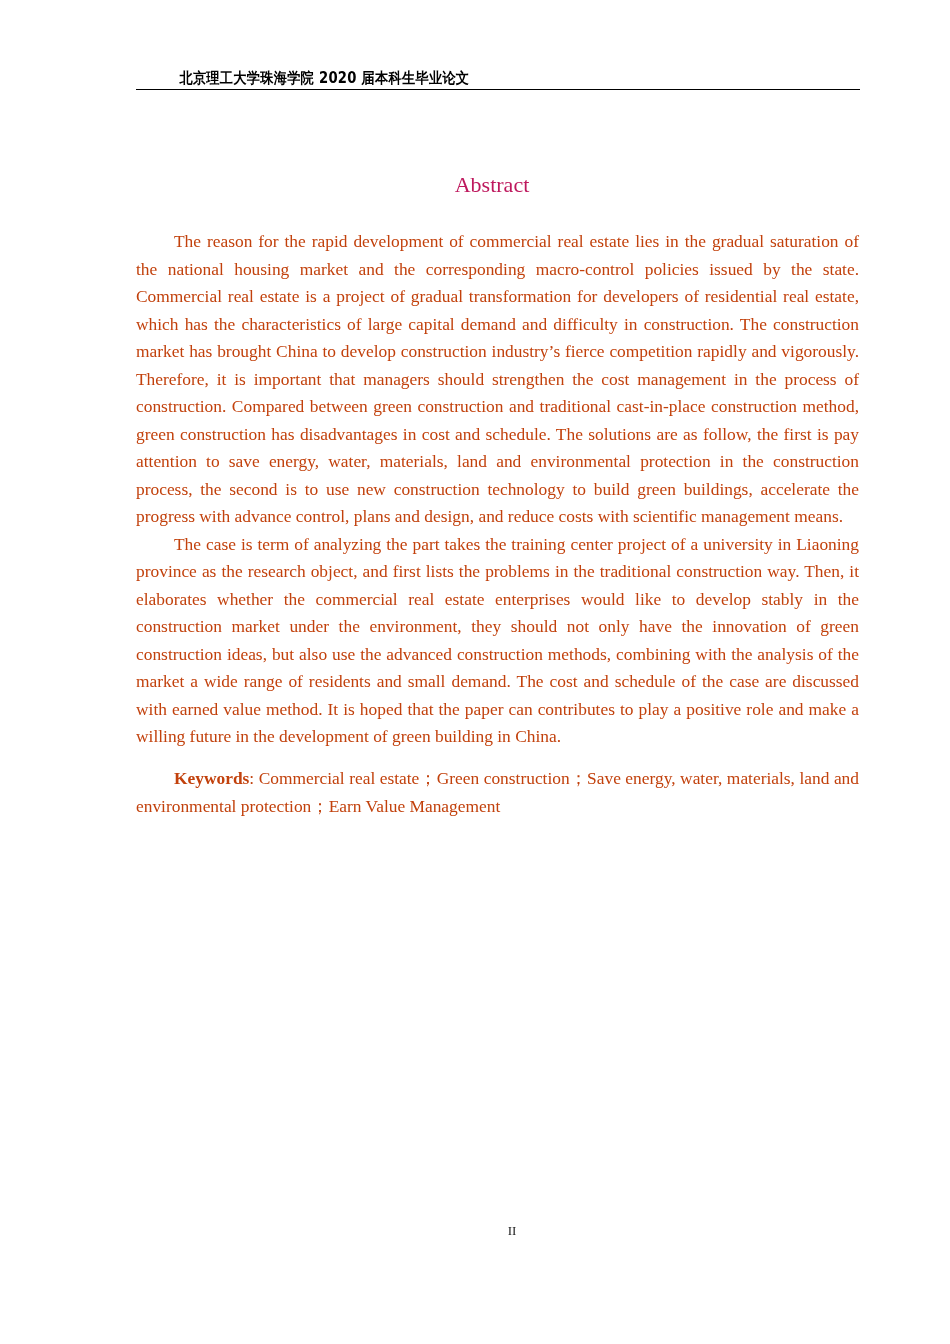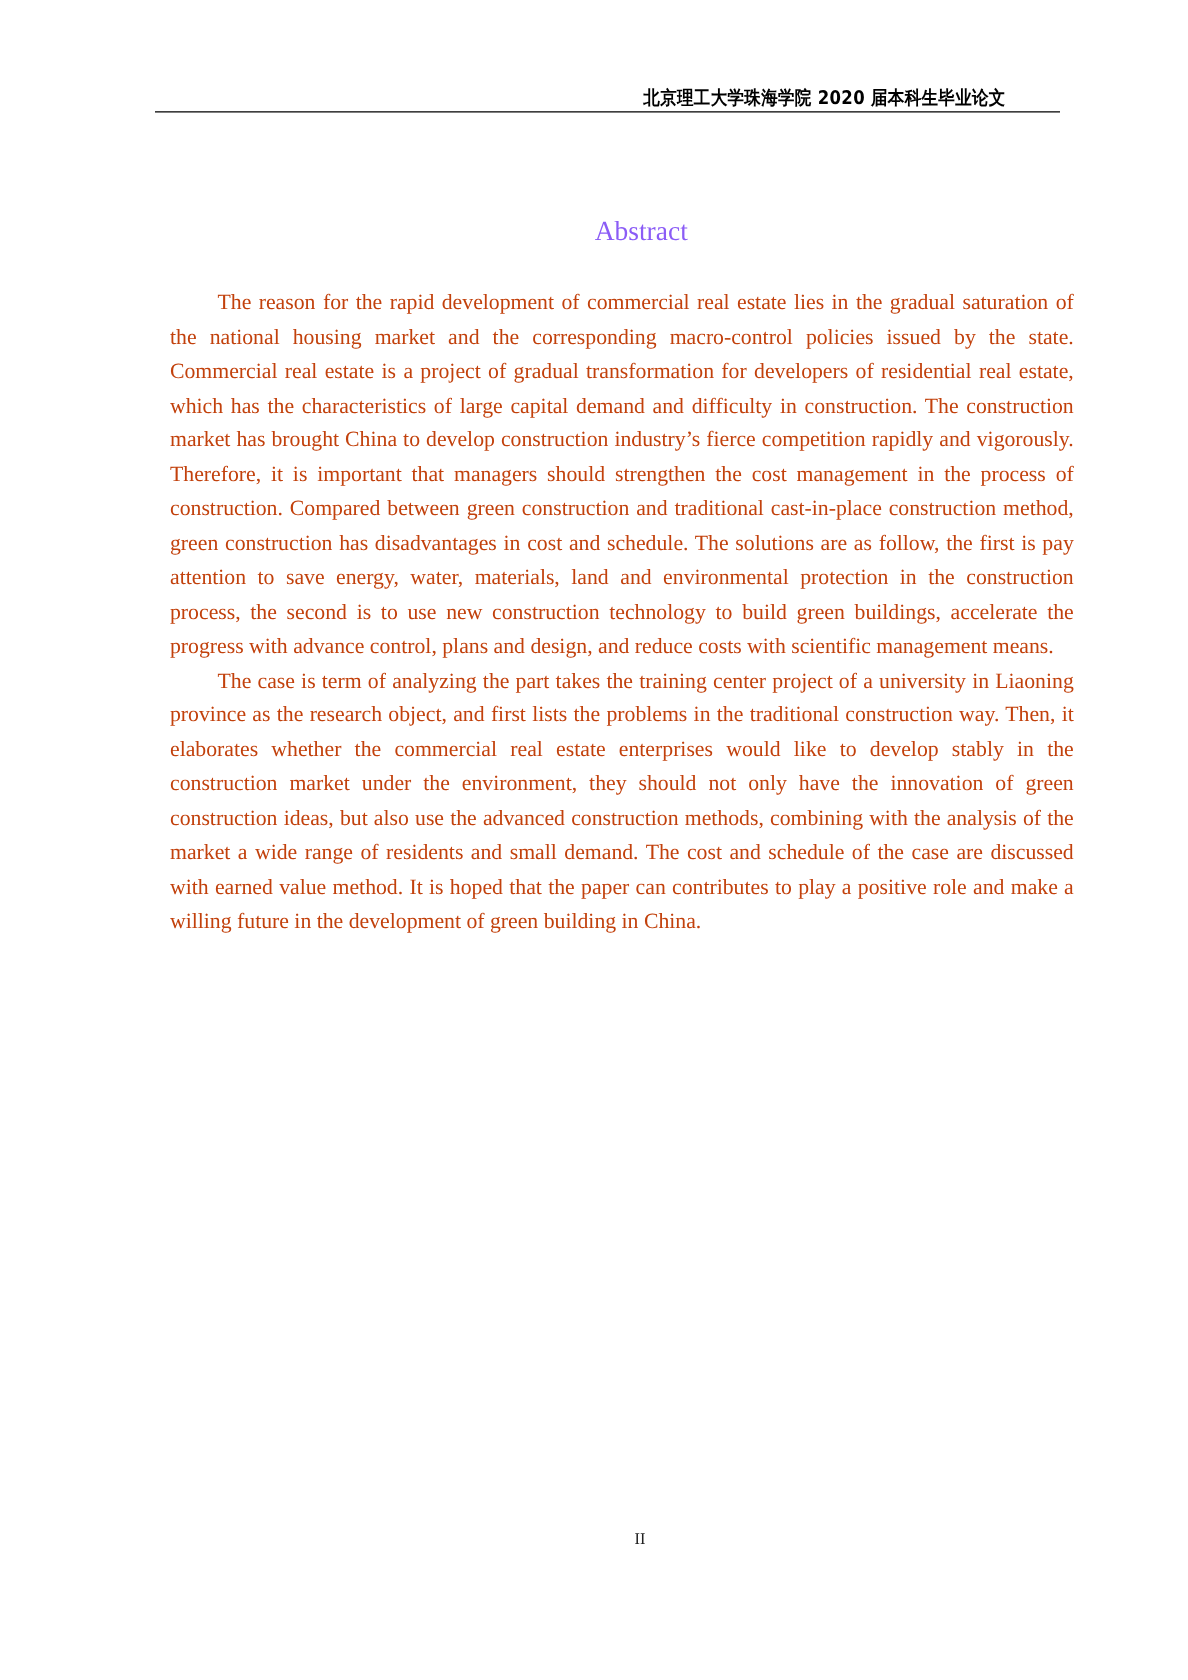--- a/index.html
+++ b/index.html
@@ -10,50 +10,50 @@
     body {
       width: 950px;
       height: 1344px;
       position: relative;
       overflow: hidden;
       color: #111111;
       font-family: "Liberation Serif", "DejaVu Serif", serif;
     }
     .page-header {
       position: absolute;
-      left: 124px;
+      left: 136px;
       top: 68px;
       width: 724px;
       height: 21px;
       border-bottom: 1.5px solid #000;
-      text-align: right;
+      text-align: left;
     }
     .page-header-text {
       position: absolute;
       left: 0;
       right: 0;
       top: 0;
       font-size: 15px;
       line-height: 20px;
       letter-spacing: 0.3px;
       font-family: "DejaVu Sans", sans-serif;
       font-weight: bold;
       transform: scaleX(0.88);
       color: #000;
     }
     .abstract-title {
       position: absolute;
-      left: 151px;
+      left: 130px;
       width: 724px;
       top: 171px;
       text-align: center;
       font-size: 22px;
       line-height: 28px;
       font-family: "Liberation Serif", serif;
-      color: #8b5cf6;
+      color: #be185d;
     }
     .body-text {
       position: absolute;
       left: 136px;
       width: 723px;
       top: 228px;
       font-size: 17.4px;
       line-height: 27.5px;
       text-align: justify;
       font-family: "Liberation Serif", serif;
@@ -86,15 +86,16 @@
 
 <div class="page-header">
   <div class="page-header-text">北京理工大学珠海学院 2020 届本科生毕业论文</div>
 </div>
 
 <div class="abstract-title">Abstract</div>
 
 <div class="body-text">
   <p>The reason for the rapid development of commercial real estate lies in the gradual saturation of the national housing market and the corresponding macro-control policies issued by the state. Commercial real estate is a project of gradual transformation for developers of residential real estate, which has the characteristics of large capital demand and difficulty in construction. The construction market has brought China to develop construction industry’s fierce competition rapidly and vigorously. Therefore, it is important that managers should strengthen the cost management in the process of construction. Compared between green construction and traditional cast-in-place construction method, green construction has disadvantages in cost and schedule. The solutions are as follow, the first is pay attention to save energy, water, materials, land and environmental protection in the construction process, the second is to use new construction technology to build green buildings, accelerate the progress with advance control, plans and design, and reduce costs with scientific management means.</p>
   <p>The case is term of analyzing the part takes the training center project of a university in Liaoning province as the research object, and first lists the problems in the traditional construction way. Then, it elaborates whether the commercial real estate enterprises would like to develop stably in the construction market under the environment, they should not only have the innovation of green construction ideas, but also use the advanced construction methods, combining with the analysis of the market a wide range of residents and small demand. The cost and schedule of the case are discussed with earned value method. It is hoped that the paper can contributes to play a positive role and make a willing future in the development of green building in China.</p>
+  <p class="keywords"><span class="kw-label">Keywords</span><span>: Commercial real estate；Green construction；Save energy, water, materials, land and environmental protection；Earn Value Management</span></p>
 </div>
 
 <div class="page-number">II</div>
 
 </body></html>

